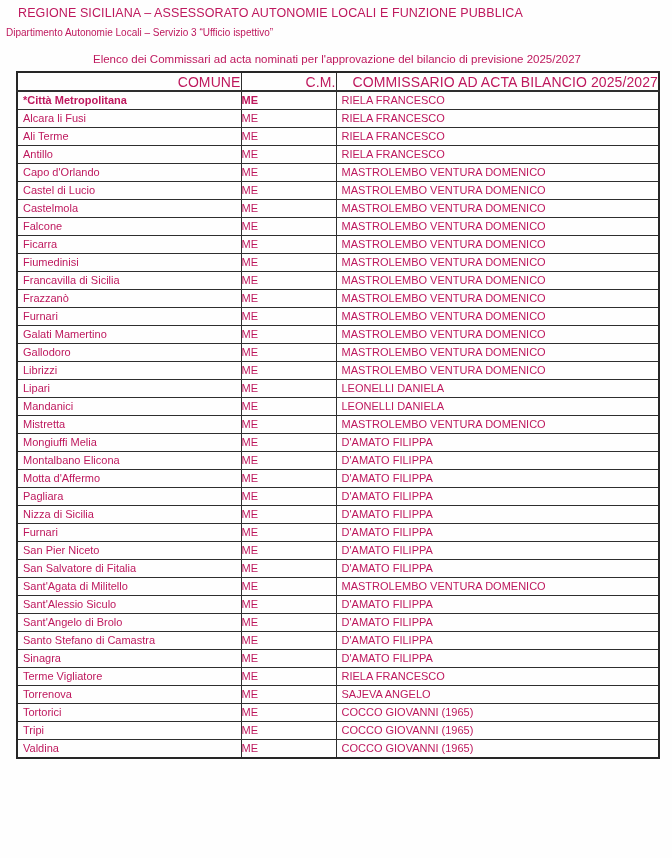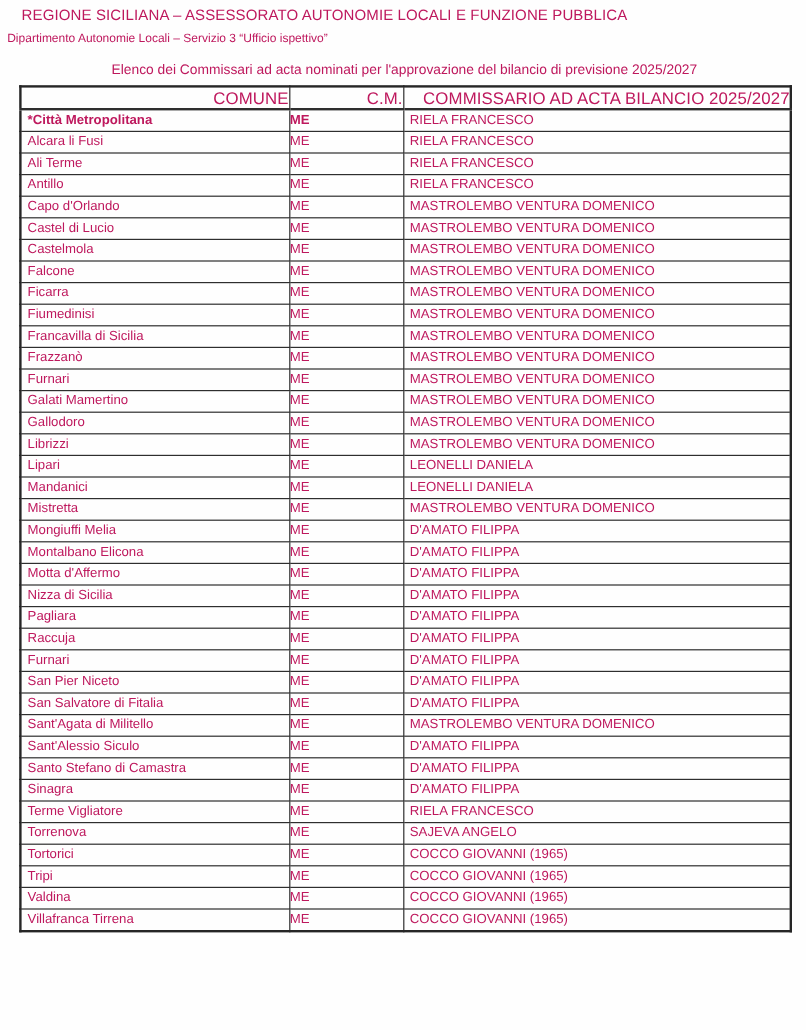--- a/index.html
+++ b/index.html
@@ -229,36 +229,31 @@
       <td class="commissario-cell">D'AMATO FILIPPA</td>
     </tr>
 
     <tr>
       <td class="comune-cell">Motta d'Affermo</td>
       <td class="cm-cell">ME</td>
       <td class="commissario-cell">D'AMATO FILIPPA</td>
     </tr>
 
     <tr>
+      <td class="comune-cell">Pagliara</td>
+      <td class="cm-cell">ME</td>
+      <td class="commissario-cell">D'AMATO FILIPPA</td>
+    </tr>
+
+    <tr>
       <td class="comune-cell">Nizza di Sicilia</td>
       <td class="cm-cell">ME</td>
       <td class="commissario-cell">D'AMATO FILIPPA</td>
     </tr>
 
-    <tr>
-      <td class="comune-cell">Pagliara</td>
-      <td class="cm-cell">ME</td>
-      <td class="commissario-cell">D'AMATO FILIPPA</td>
-    </tr>
-
-    <tr>
-      <td class="comune-cell">Raccuja</td>
-      <td class="cm-cell">ME</td>
-      <td class="commissario-cell">D'AMATO FILIPPA</td>
-    </tr>
 
     <tr>
       <td class="comune-cell">Furnari</td>
       <td class="cm-cell">ME</td>
       <td class="commissario-cell">D'AMATO FILIPPA</td>
     </tr>
 
     <tr>
       <td class="comune-cell">San Pier Niceto</td>
       <td class="cm-cell">ME</td>
@@ -276,20 +271,25 @@
       <td class="cm-cell">ME</td>
       <td class="commissario-cell">MASTROLEMBO VENTURA DOMENICO</td>
     </tr>
 
     <tr>
       <td class="comune-cell">Sant'Alessio Siculo</td>
       <td class="cm-cell">ME</td>
       <td class="commissario-cell">D'AMATO FILIPPA</td>
     </tr>
 
+    <tr>
+      <td class="comune-cell">Sant'Angelo di Brolo</td>
+      <td class="cm-cell">ME</td>
+      <td class="commissario-cell">D'AMATO FILIPPA</td>
+    </tr>
 
     <tr>
       <td class="comune-cell">Santo Stefano di Camastra</td>
       <td class="cm-cell">ME</td>
       <td class="commissario-cell">D'AMATO FILIPPA</td>
     </tr>
 
 
     <tr>
       <td class="comune-cell">Sinagra</td>
@@ -320,21 +320,16 @@
       <td class="cm-cell">ME</td>
       <td class="commissario-cell">COCCO GIOVANNI (1965)</td>
     </tr>
 
     <tr>
       <td class="comune-cell">Valdina</td>
       <td class="cm-cell">ME</td>
       <td class="commissario-cell">COCCO GIOVANNI (1965)</td>
     </tr>
 
-    <tr>
-      <td class="comune-cell">Villafranca Tirrena</td>
-      <td class="cm-cell">ME</td>
-      <td class="commissario-cell">COCCO GIOVANNI (1965)</td>
-    </tr>
   </tbody>
   </table>
 
 </div>
 
 </body></html>

